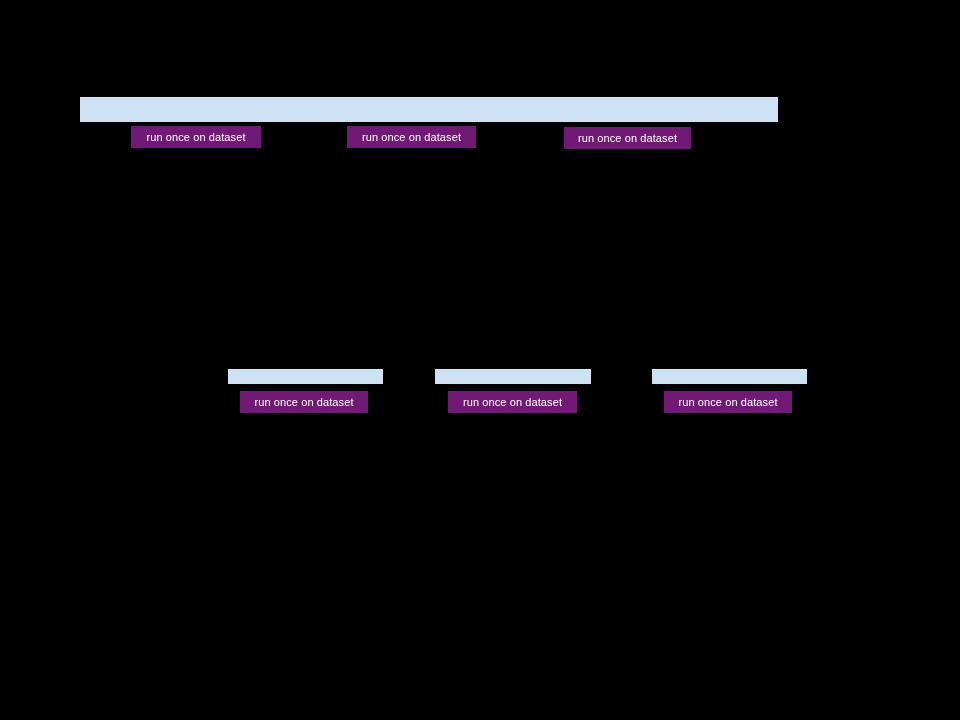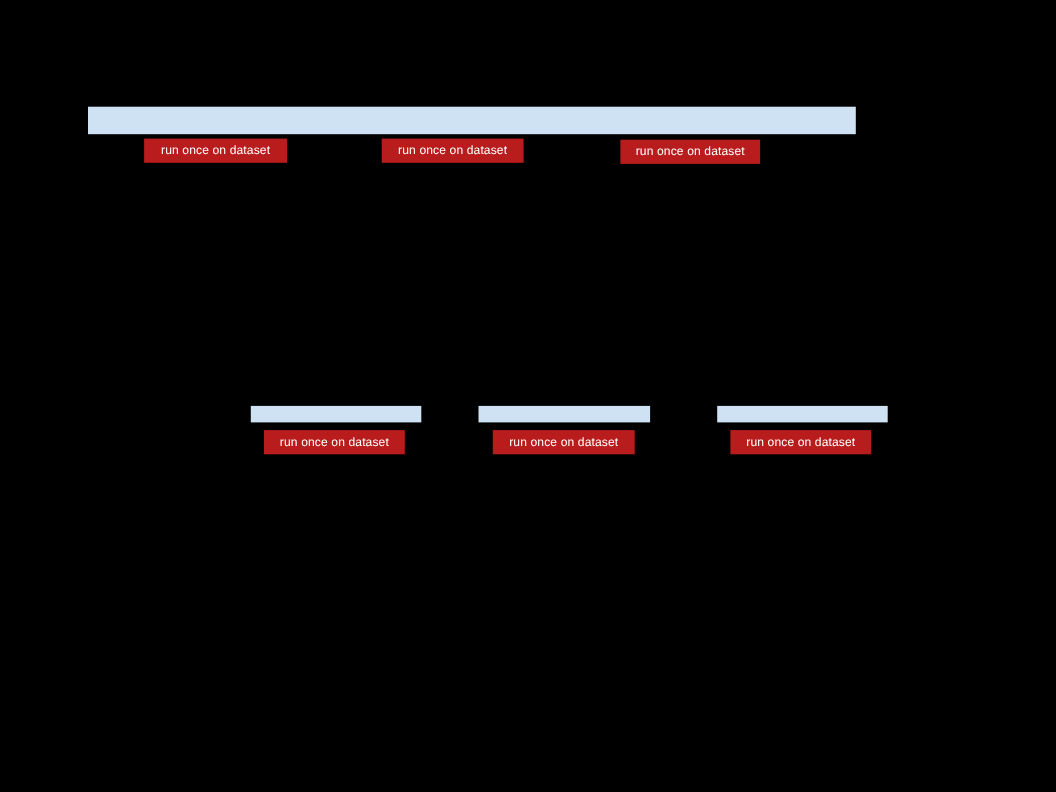--- a/index.html
+++ b/index.html
@@ -19,21 +19,21 @@
     width: 960px;
     height: 720px;
     background: #000000;
   }
   .bar {
     position: absolute;
     background: #cfe2f3;
   }
   .run-button {
     position: absolute;
-    background: #b91c1c;
+    background: #701a75;
     color: #ffffff;
     font-size: 11px;
     line-height: 1;
     letter-spacing: 0.1px;
     display: flex;
     align-items: center;
     justify-content: center;
     text-align: center;
     white-space: nowrap;
     border: none;

